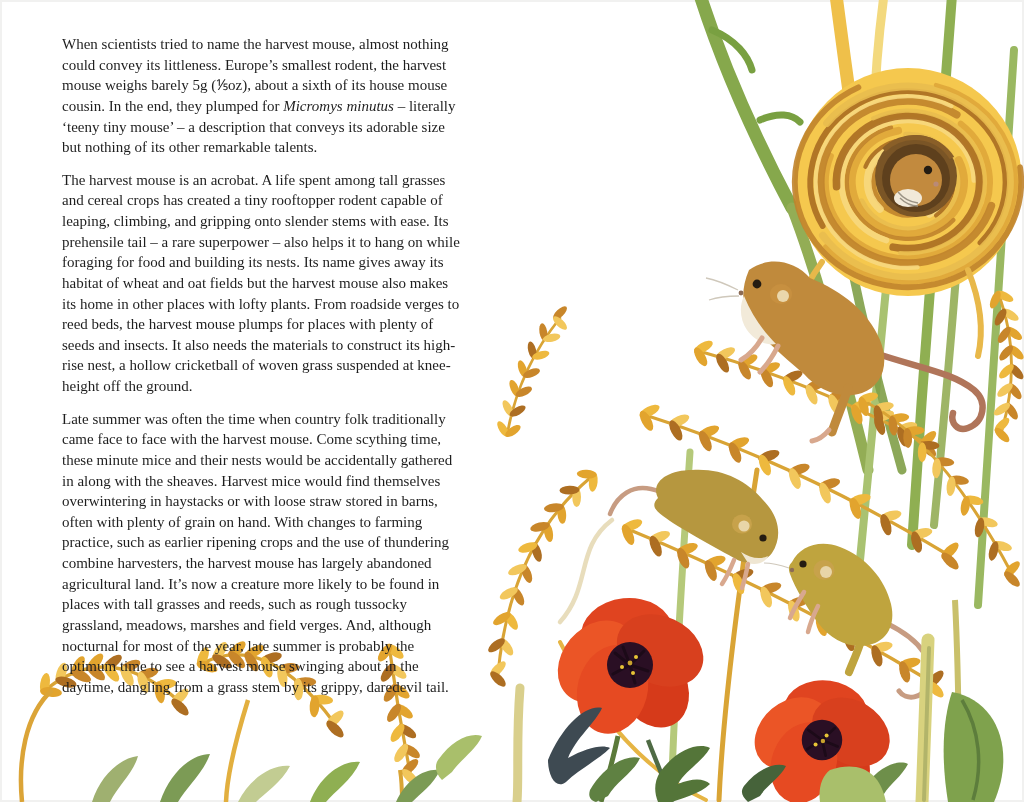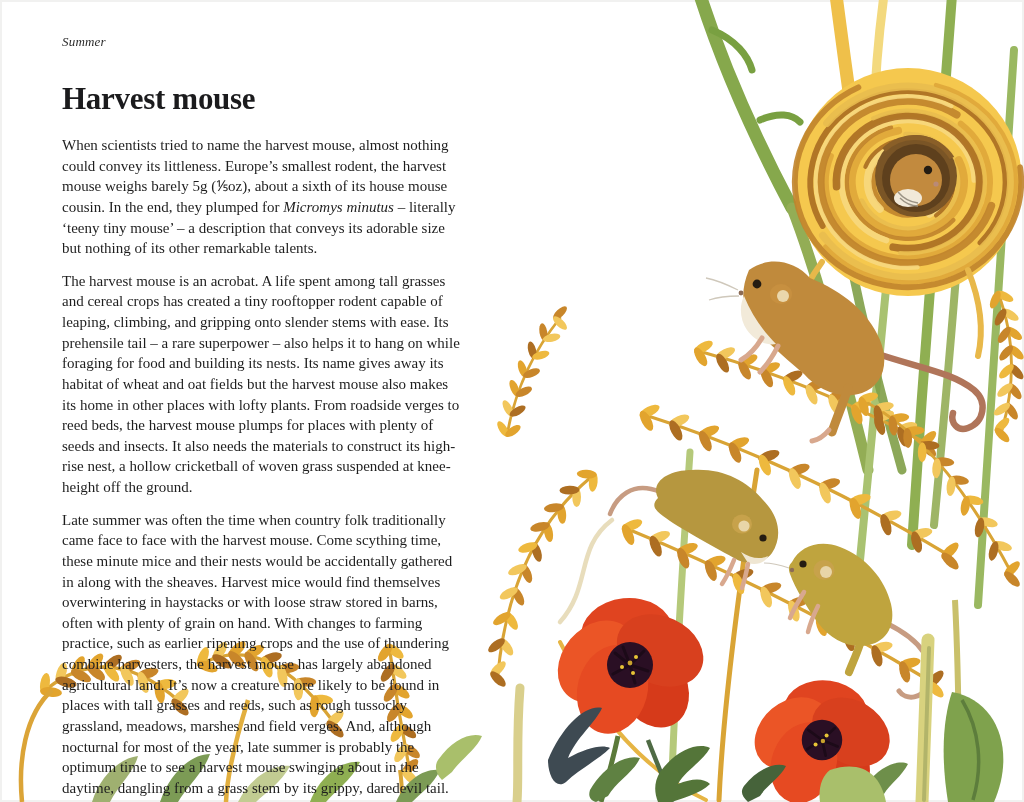--- a/index.html
+++ b/index.html
@@ -388,18 +388,16 @@
     <path d="M92,802 C100,776 120,758 138,756 C134,772 118,786 110,802 Z" fill="#9fb070"></path>
     <path d="M160,802 C170,772 192,754 210,754 C204,772 186,788 178,802 Z" fill="#7c9b55"></path>
     <path d="M238,802 C250,778 272,764 290,766 C282,782 264,794 256,802 Z" fill="#c2cc92"></path>
     <path d="M310,802 C320,776 342,760 360,762 C352,780 334,792 326,802 Z" fill="#8faf52"></path>
     <path d="M396,802 C406,780 424,768 440,770 C434,784 420,794 412,802 Z" fill="#7c9b55"></path>
     <path d="M438,760 C452,740 470,732 482,736 C476,750 460,760 452,772 L442,780 C436,774 434,766 438,760 Z" fill="#a9bf6b"></path>
   </g>
 </svg>
 
 <div class="text-col">
-  <span class="running-head">Summer</span>
-  <h1 class="page-title">Harvest mouse</h1>
   <p class="body-par"><span>When scientists tried to name the harvest mouse, almost nothing could convey its littleness. Europe’s smallest rodent, the harvest mouse weighs barely 5g (⅕oz), about a sixth of its house mouse cousin. In the end, they plumped for </span><span class="species">Micromys minutus</span><span> – literally ‘teeny tiny mouse’ – a description that conveys its adorable size but nothing of its other remarkable talents.</span></p>
   <p class="body-par">The harvest mouse is an acrobat. A life spent among tall grasses and cereal crops has created a tiny rooftopper rodent capable of leaping, climbing, and gripping onto slender stems with ease. Its prehensile tail – a rare superpower – also helps it to hang on while foraging for food and building its nests. Its name gives away its habitat of wheat and oat fields but the harvest mouse also makes its home in other places with lofty plants. From roadside verges to reed beds, the harvest mouse plumps for places with plenty of seeds and insects. It also needs the materials to construct its high-rise nest, a hollow cricketball of woven grass suspended at knee-height off the ground.</p>
   <p class="body-par">Late summer was often the time when country folk traditionally came face to face with the harvest mouse. Come scything time, these minute mice and their nests would be accidentally gathered in along with the sheaves. Harvest mice would find themselves overwintering in haystacks or with loose straw stored in barns, often with plenty of grain on hand. With changes to farming practice, such as earlier ripening crops and the use of thundering combine harvesters, the harvest mouse has largely abandoned agricultural land. It’s now a creature more likely to be found in places with tall grasses and reeds, such as rough tussocky grassland, meadows, marshes and field verges. And, although nocturnal for most of the year, late summer is probably the optimum time to see a harvest mouse swinging about in the daytime, dangling from a grass stem by its grippy, daredevil tail.</p>
 </div>
 
 </body></html>

